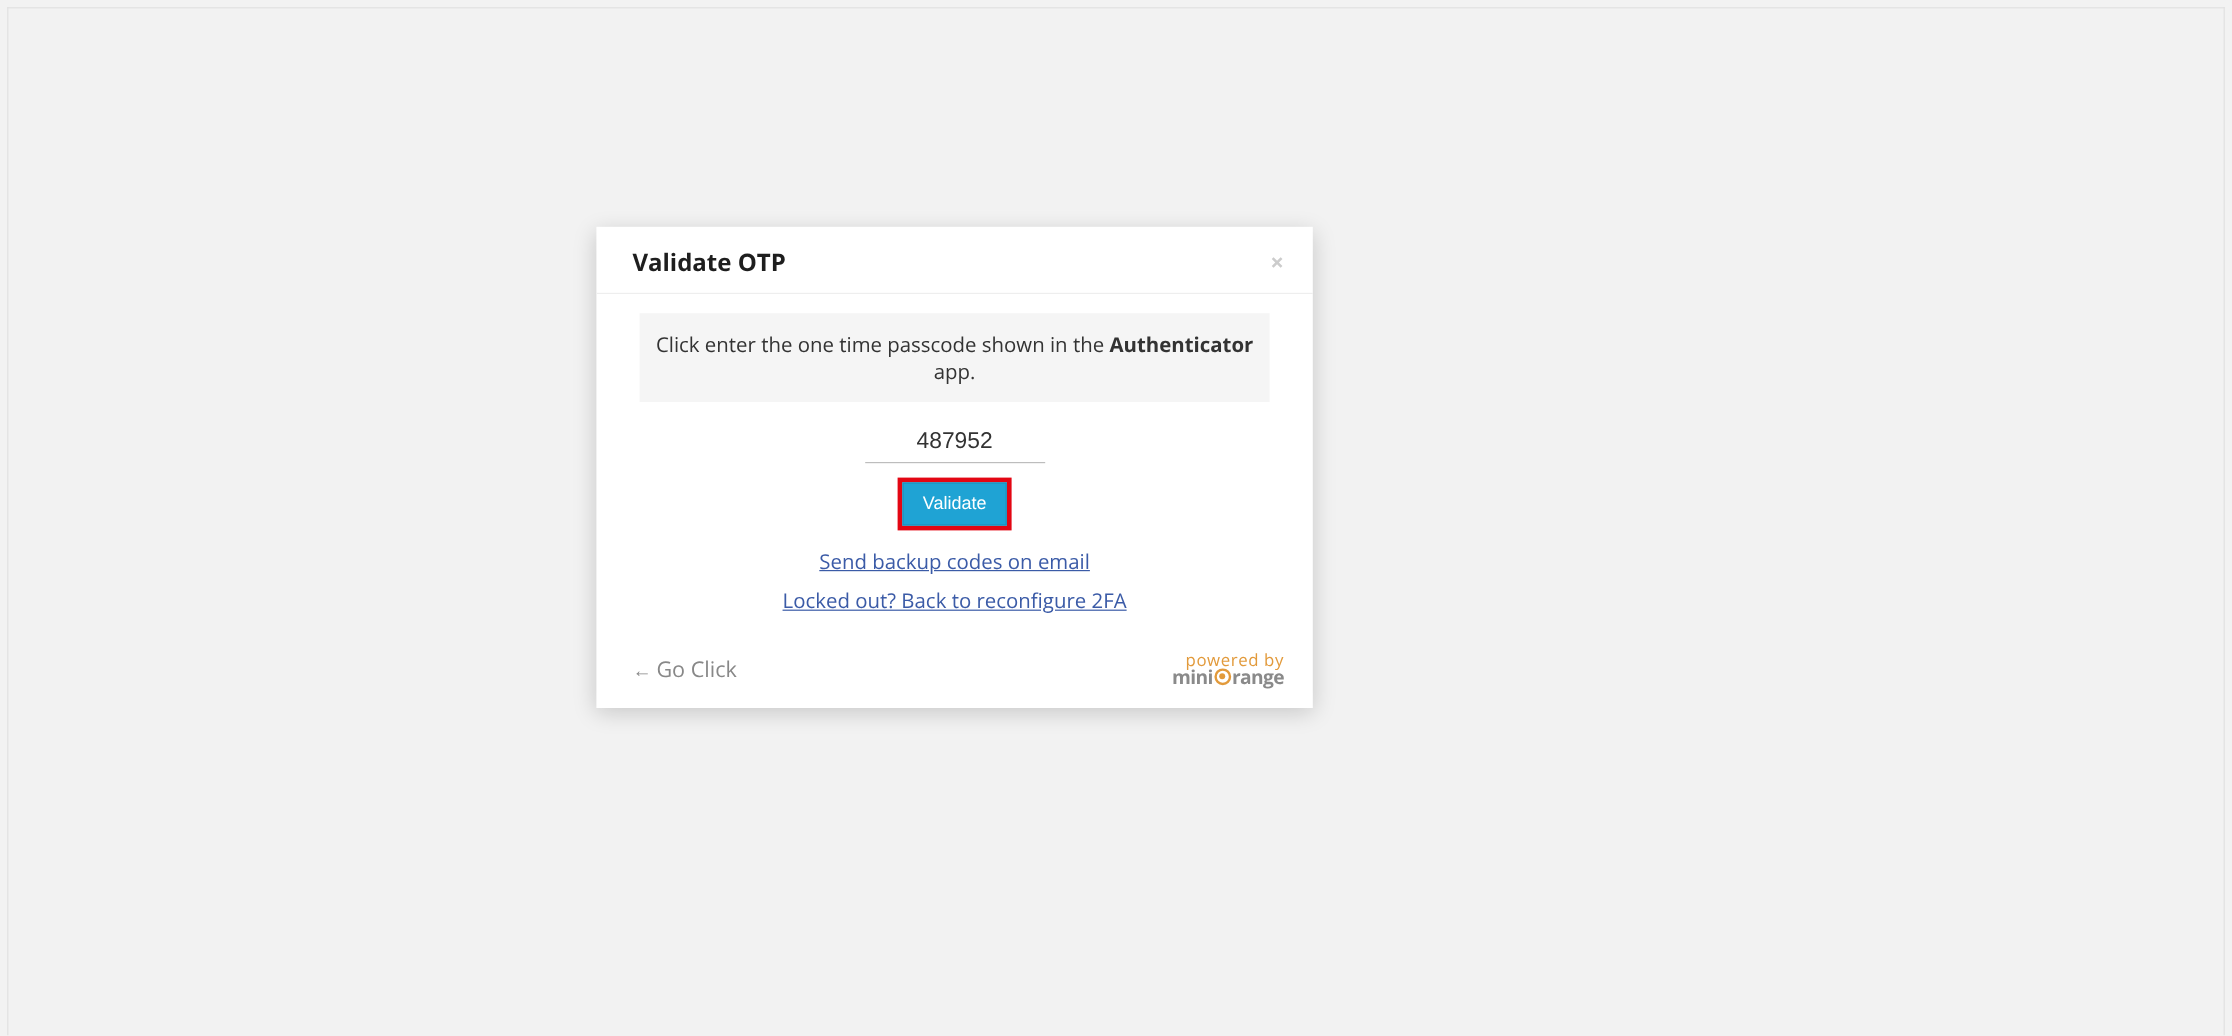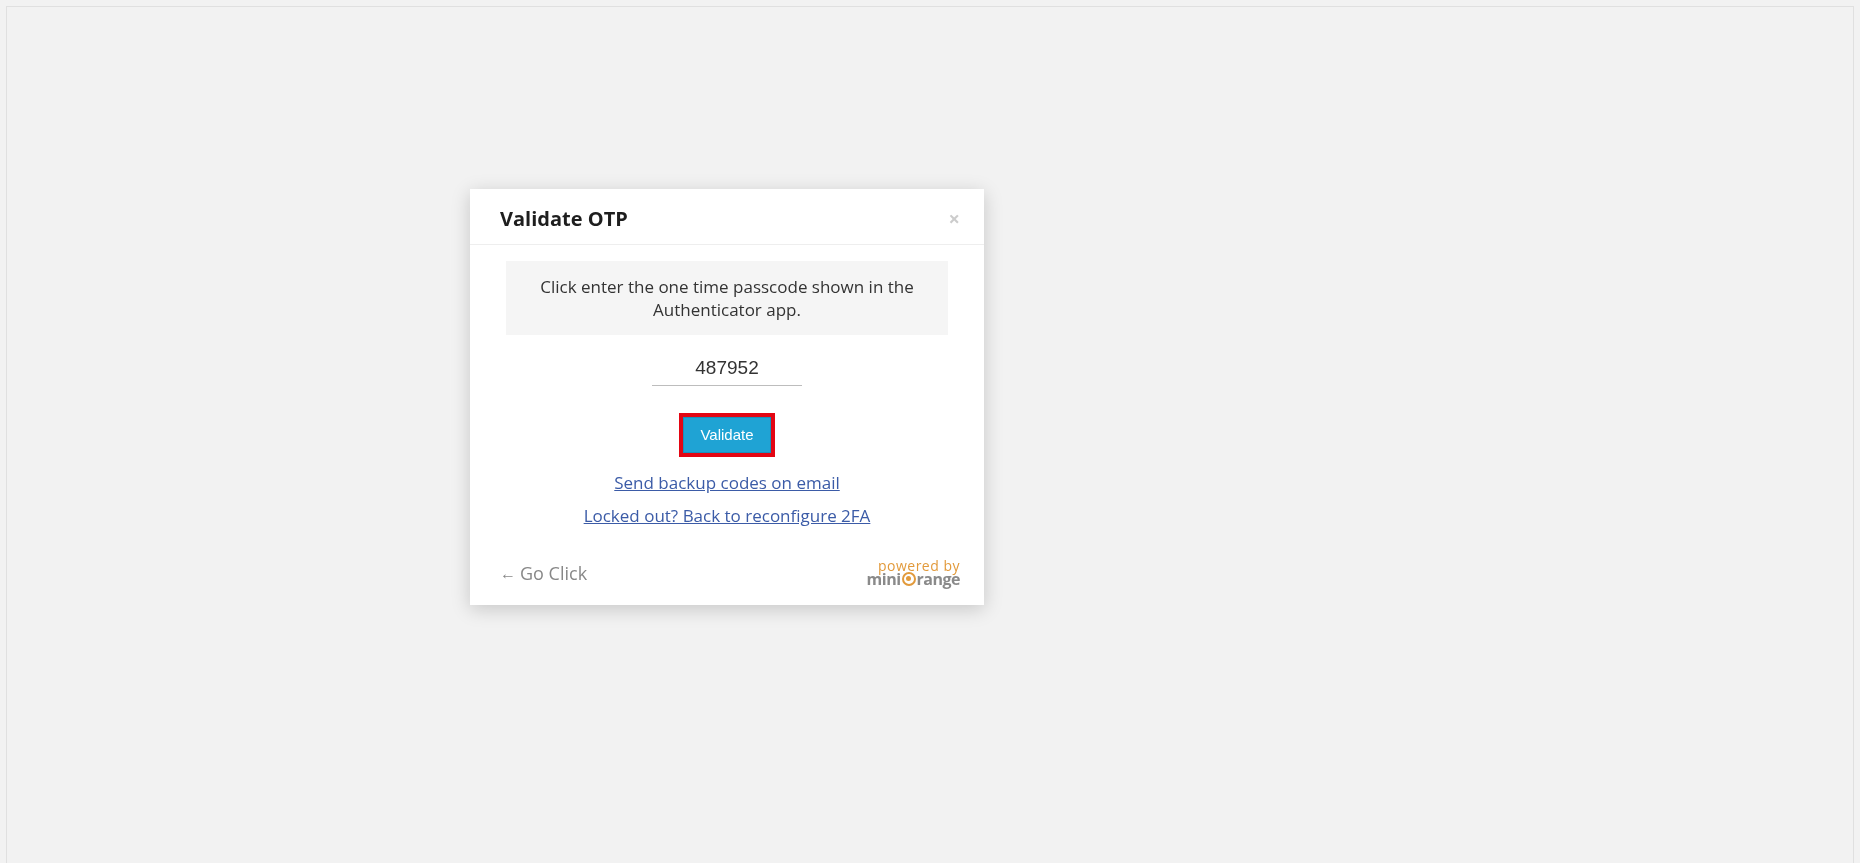--- a/index.html
+++ b/index.html
@@ -17,22 +17,22 @@
     left: 6px;
     right: 6px;
     bottom: 0;
     border-top: 1px solid #e0e0e0;
     border-left: 1px solid #e0e0e0;
     border-right: 1px solid #e0e0e0;
   }
   .modal {
     position: absolute;
     top: 189px;
-    left: 470px;
-    width: 514px;
+    left: 497px;
+    width: 597px;
     background: #fff;
     box-shadow: 0 4px 18px rgba(0,0,0,0.18);
   }
   .modal-header {
     display: flex;
     align-items: center;
     justify-content: space-between;
     padding: 16px 24px 12px 30px;
     border-bottom: 1px solid #eee;
     margin-left: 0;
@@ -54,29 +54,29 @@
     padding: 16px 24px 16px 24px;
   }
   .info-banner {
     background: #f5f5f5;
     padding: 14px 12px;
     text-align: center;
     color: #333;
     font-size: 17px;
     margin: 0 12px 18px 12px;
   }
-  .info-banner .auth-word { font-weight: 400; }
+  .info-banner .auth-word { font-weight: 700; }
   .attempts {
     text-align: center;
     font-size: 18px;
     color: #222;
     margin-bottom: 38px;
   }
   .attempts .label { font-weight: 700; }
-  .otp-wrap { text-align: center; margin-bottom: 27px; }
+  .otp-wrap { text-align: center; margin-bottom: 12px; }
   .otp-input {
     border: none;
     border-bottom: 1px solid #bdbdbd;
     text-align: center;
     font-size: 19px;
     color: #333;
     width: 150px;
     padding: 4px 2px 6px 2px;
     outline: none;
     background: transparent;

